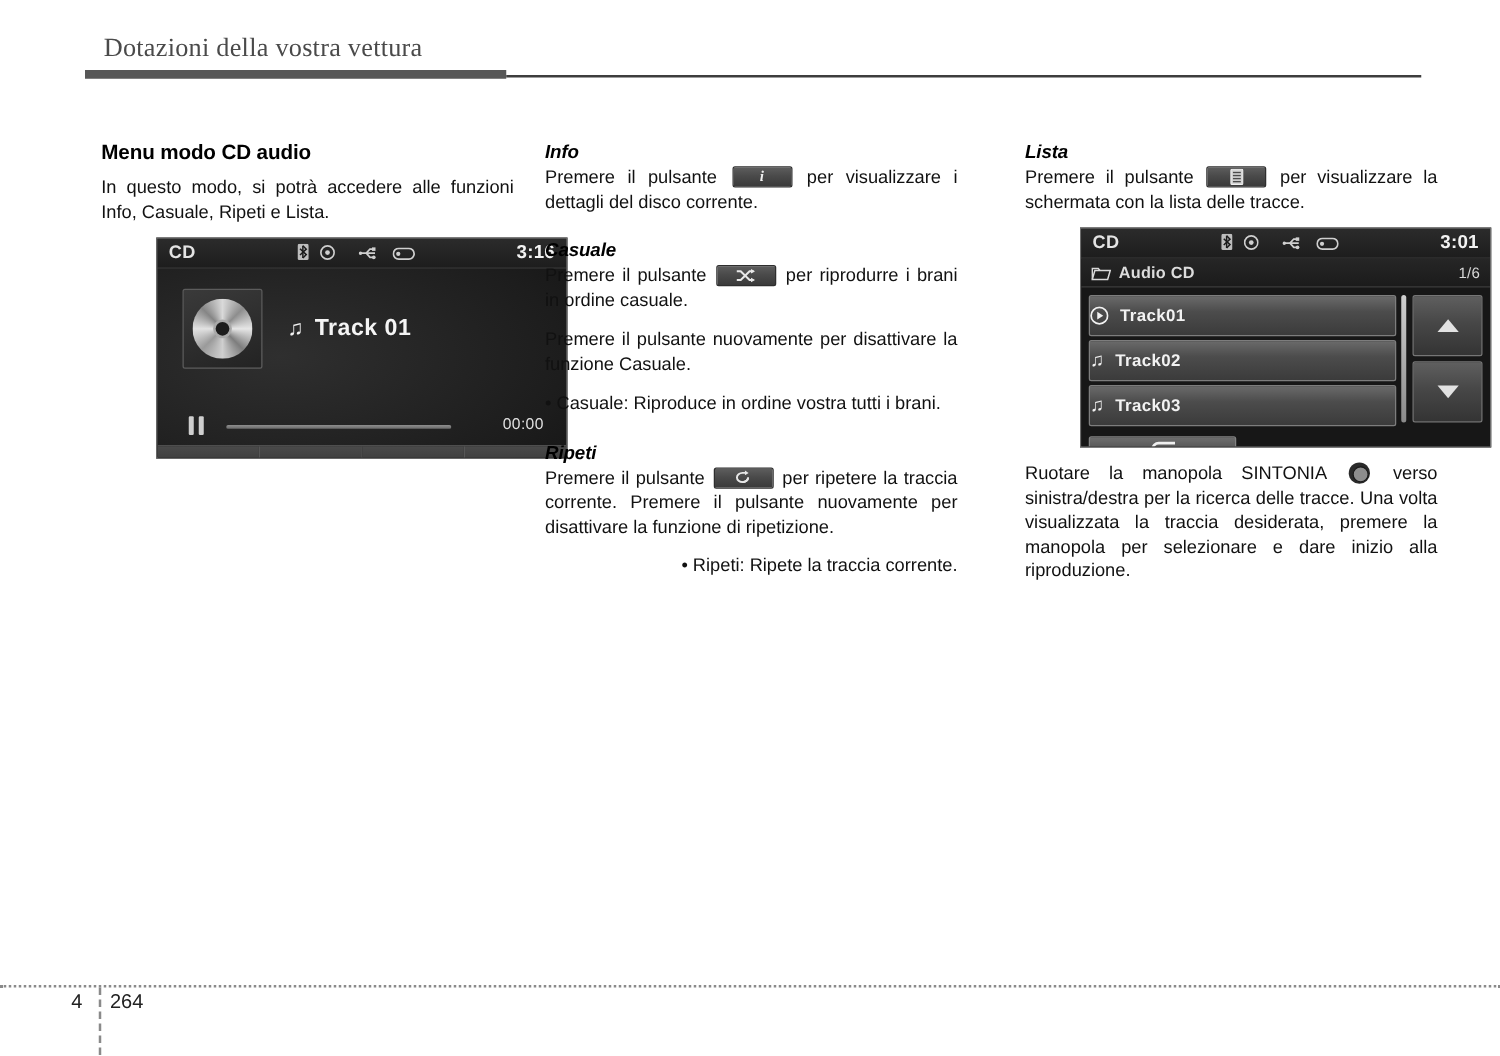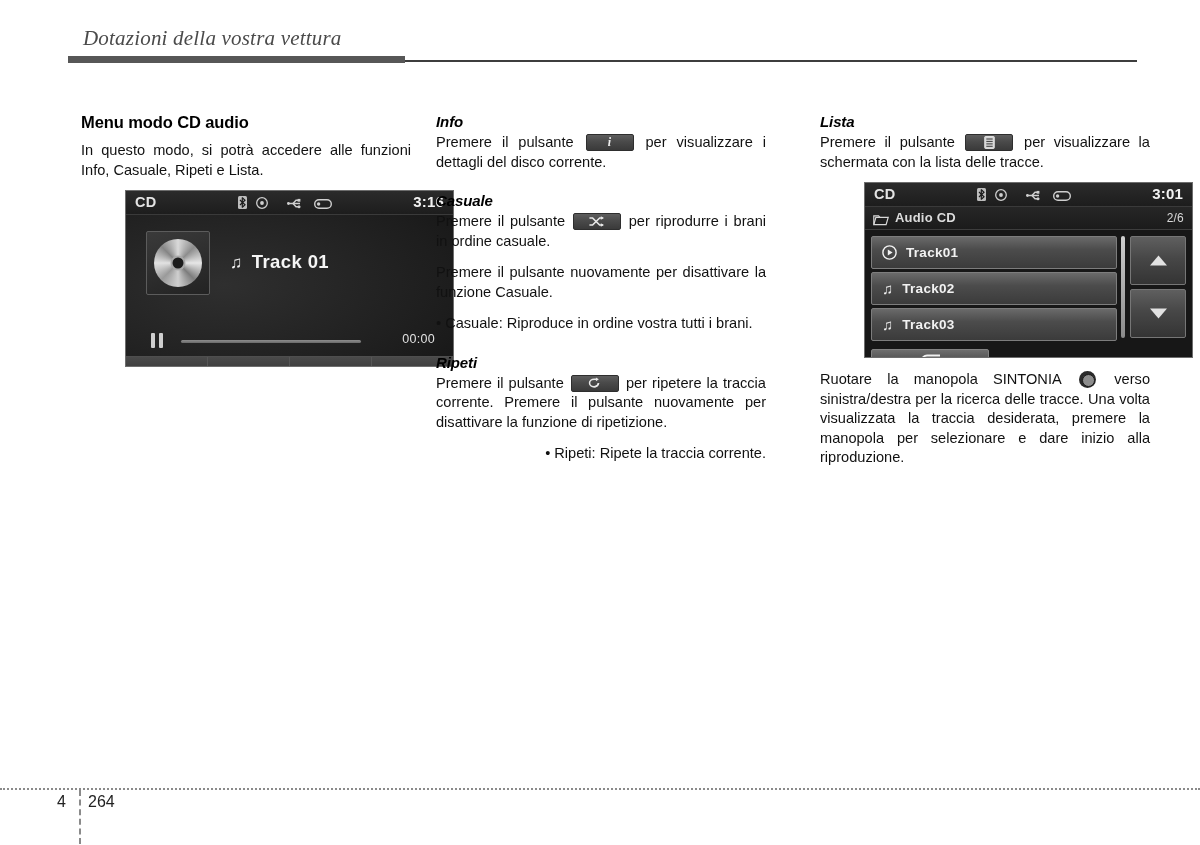--- a/index.html
+++ b/index.html
@@ -4,21 +4,21 @@
 <style>
   * { margin:0; padding:0; box-sizing:border-box; }
   html,body { background:#ffffff; }
   body {
     width:1200px; height:845px; position:relative; overflow:hidden;
     font-family:"Liberation Sans", sans-serif;
     color:#1a1a1a;
   }
 
   
-  .page-header { position:absolute; left:83px; top:26px;font-style:italic; }
+  .page-header { position:absolute; left:83px; top:26px; }
   .page-header .title {
     font-family:"Liberation Serif", serif;
     font-size:21px; color:#4a4a4a; letter-spacing:.2px; white-space:nowrap;
   }
   .rule-thick { position:absolute; left:68px; top:56px; width:337px; height:7px; background:#575757; }
   .rule-thin  { position:absolute; left:405px; top:60px; width:732px; height:2px; background:#3d3d3d; }
 
   
   .col { position:absolute; top:113px; }
   .col-1 { left:81px;  width:330px; }
@@ -164,21 +164,21 @@
   .folderbar .ficon { position:absolute; left:8px; top:5px; }
   .folderbar .count {
     position:absolute; right:8px; top:4px; font-size:12px; color:#d8d8d8; letter-spacing:.2px;
   }
 
   .rows { position:absolute; left:6px; top:29px; width:246px; }
   .row {
     height:33px; margin-bottom:3px; border-radius:2px;
     background:linear-gradient(180deg,#6a6a6a 0%,#4c4c4c 40%,#3b3b3b 100%);
     border:1px solid #7d7d7d;
-    display:flex; align-items:center; gap:9px; padding-left:10px;
+    display:flex; align-items:center; gap:9px; padding-left:0;
   }
   .row .rlabel { font-size:13.5px; font-weight:bold; color:#f2f2f2; letter-spacing:.3px; }
   .row .ricon { color:#f0f0f0; display:flex; align-items:center; }
 
   .scrollstrip {
     position:absolute; left:256px; top:29px; width:4px; height:102px;
     background:linear-gradient(180deg,#cfcfcf,#8a8a8a); border-radius:2px;
   }
   .arrows { position:absolute; right:6px; top:29px; width:56px; }
   .arrowbtn {
@@ -423,21 +423,21 @@
     <div class="list-body">
 
       <div class="folderbar">
         <span class="ficon">
           <svg width="16" height="12" viewBox="0 0 16 12">
             <path d="M0.8 10.6 L2.9 3.4 H15.2 L13.1 10.6 Z" fill="none" stroke="#d8d8d8" stroke-width="1.2"></path>
             <path d="M0.8 10.6 V1.8 H5.6 L6.9 3.4" fill="none" stroke="#d8d8d8" stroke-width="1.2"></path>
           </svg>
         </span>
         <span class="fname">Audio CD</span>
-        <span class="count">2/6</span>
+        <span class="count">1/6</span>
       </div>
 
       <div class="rows">
         <div class="row">
           <span class="ricon">
             <svg width="15" height="15" viewBox="0 0 15 15">
               <circle cx="7.5" cy="7.5" r="6.6" fill="none" stroke="#f2f2f2" stroke-width="1.4"></circle>
               <path d="M5.8 4.4 L10.6 7.5 L5.8 10.6 Z" fill="#f2f2f2"></path>
             </svg>
           </span>

